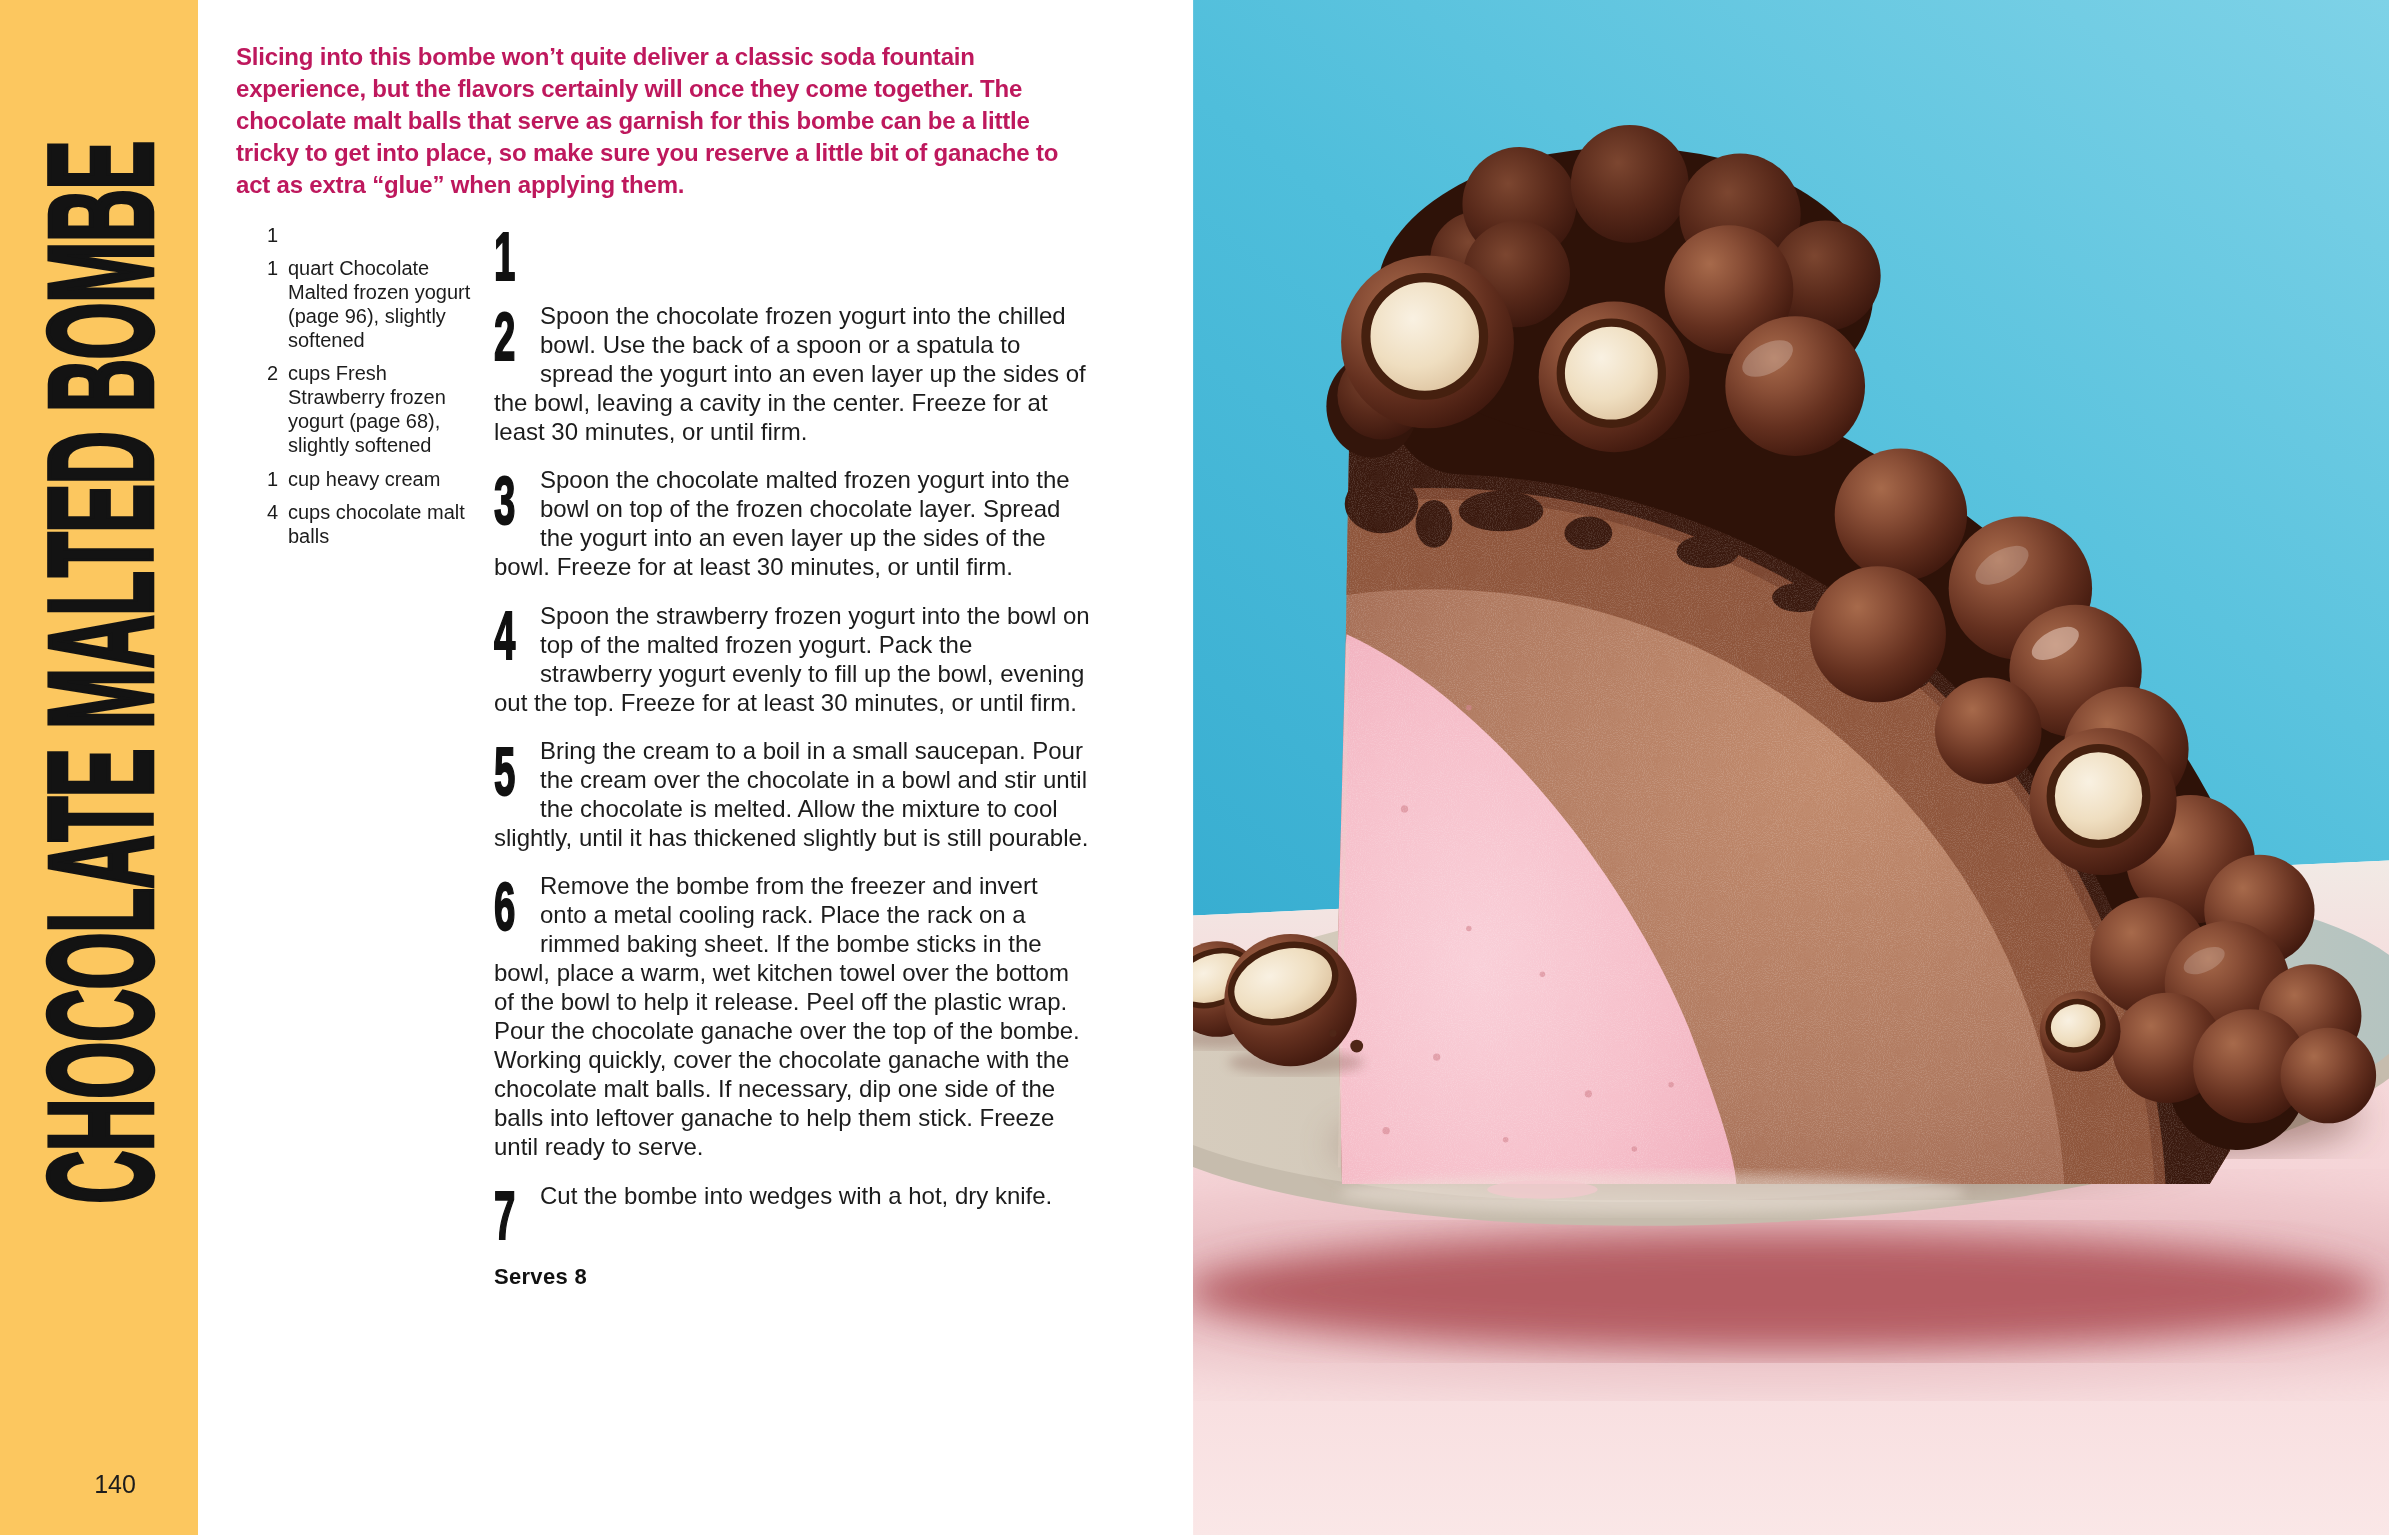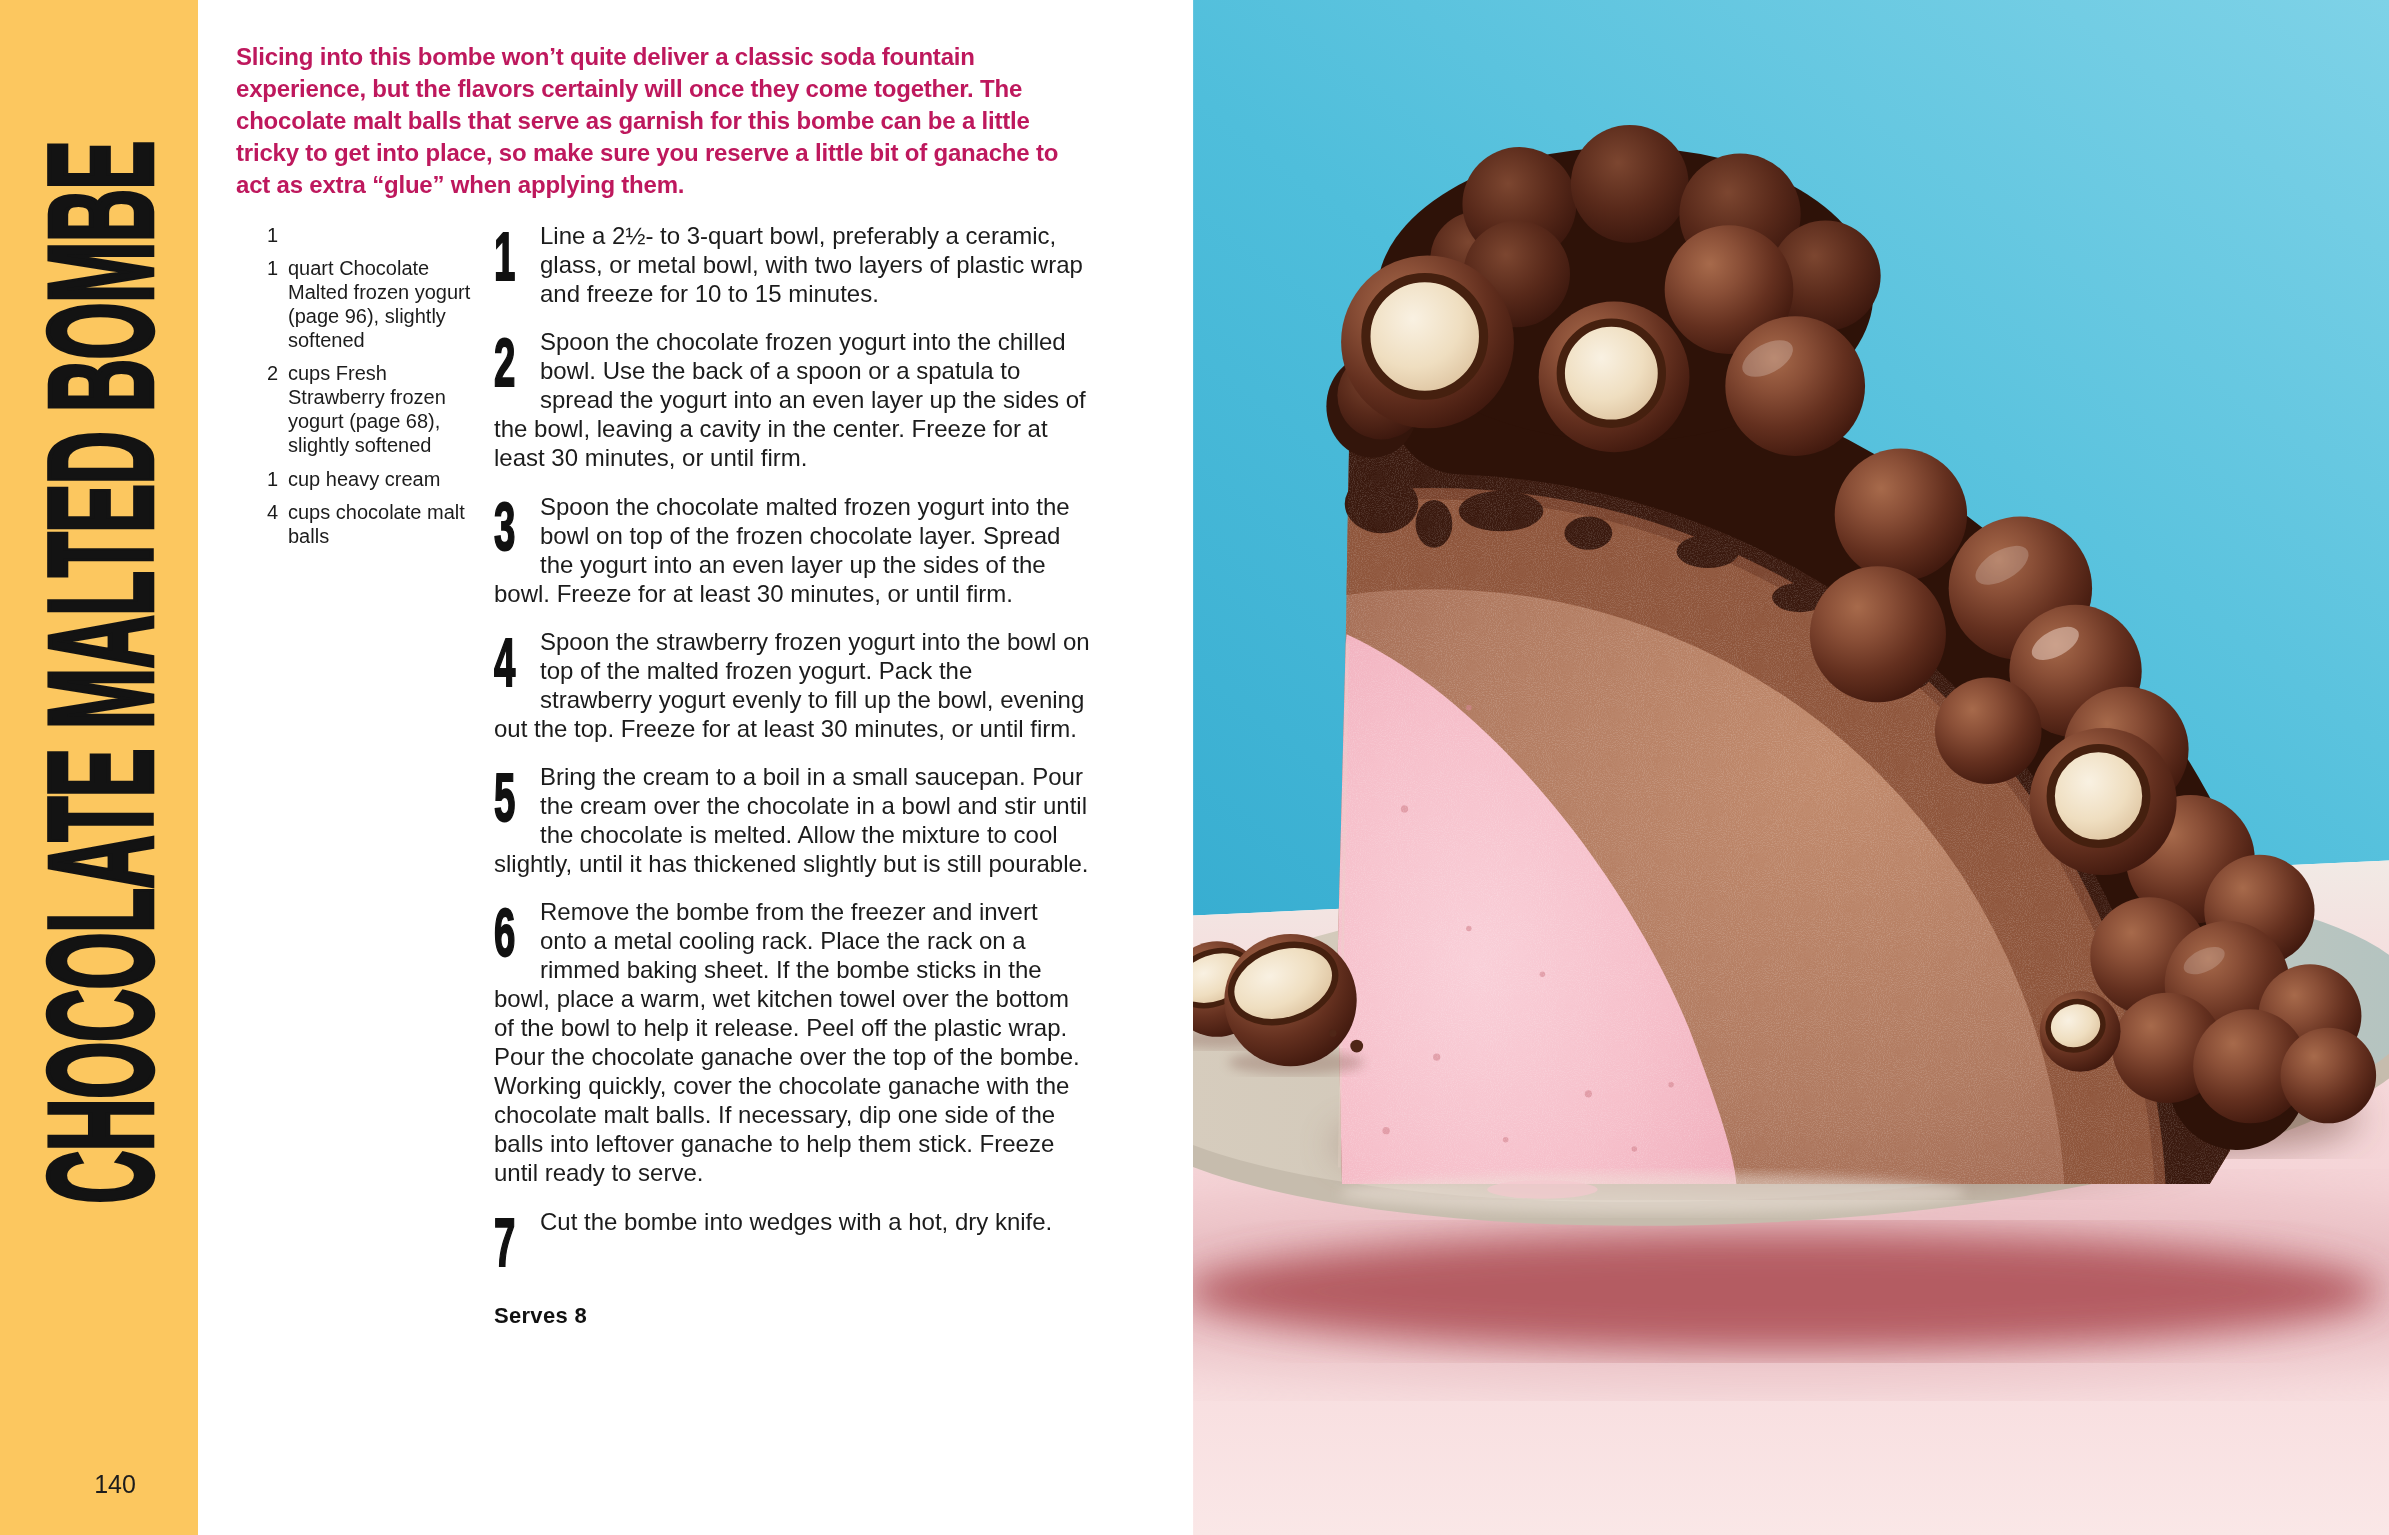--- a/index.html
+++ b/index.html
@@ -56,21 +56,21 @@
   .step{margin:0 0 19.3px 0;}
   .step::after{content:"";display:block;clear:both;}
   .step-num{
     float:left;width:35px;height:59px;margin:1.8px 11px 0 0;
     font-size:48px;line-height:48px;font-weight:bold;
     -webkit-text-stroke:1.4px #111;
     transform:scale(0.8,1.43);transform-origin:top left;
     color:#111;
   }
   .serves{
-    margin-top:33px;font-size:22px;font-weight:bold;letter-spacing:0.3px;color:#111;
+    margin-top:21px;font-size:22px;font-weight:bold;letter-spacing:0.3px;color:#111;
   }
   
   .photo{
     position:absolute;left:1193px;top:0;width:1197px;height:1536px;
   }
   .photo svg{display:block;width:1197px;height:1536px;}
 </style>
 </head>
 <body>
 
@@ -100,21 +100,21 @@
       <span class="ing-text">cup heavy cream</span>
     </div>
     <div class="ing-row">
       <span class="ing-qty">4</span>
       <span class="ing-text">cups chocolate malt balls</span>
     </div>
   </div>
 
   <div class="steps">
     <div class="step">
-      <span class="step-num">1</span><span>Line a 2½- to 3-quart bowl, preferably a ceramic, glass, or metal bowl, with two layers of plastic wrap and freeze for 10 to 15 minutes.</span>
+      <span class="step-num">1</span>
     </div>
     <div class="step">
       <span class="step-num">2</span><span>Spoon the chocolate frozen yogurt into the chilled bowl. Use the back of a spoon or a spatula to spread the yogurt into an even layer up the sides of the bowl, leaving a cavity in the center. Freeze for at least 30 minutes, or until firm.</span>
     </div>
     <div class="step">
       <span class="step-num">3</span><span>Spoon the chocolate malted frozen yogurt into the bowl on top of the frozen chocolate layer. Spread the yogurt into an even layer up the sides of the bowl. Freeze for at least 30 minutes, or until firm.</span>
     </div>
     <div class="step">
       <span class="step-num">4</span><span>Spoon the strawberry frozen yogurt into the bowl on top of the malted frozen yogurt. Pack the strawberry yogurt evenly to fill up the bowl, evening out the top. Freeze for at least 30 minutes, or until firm.</span>
     </div>

